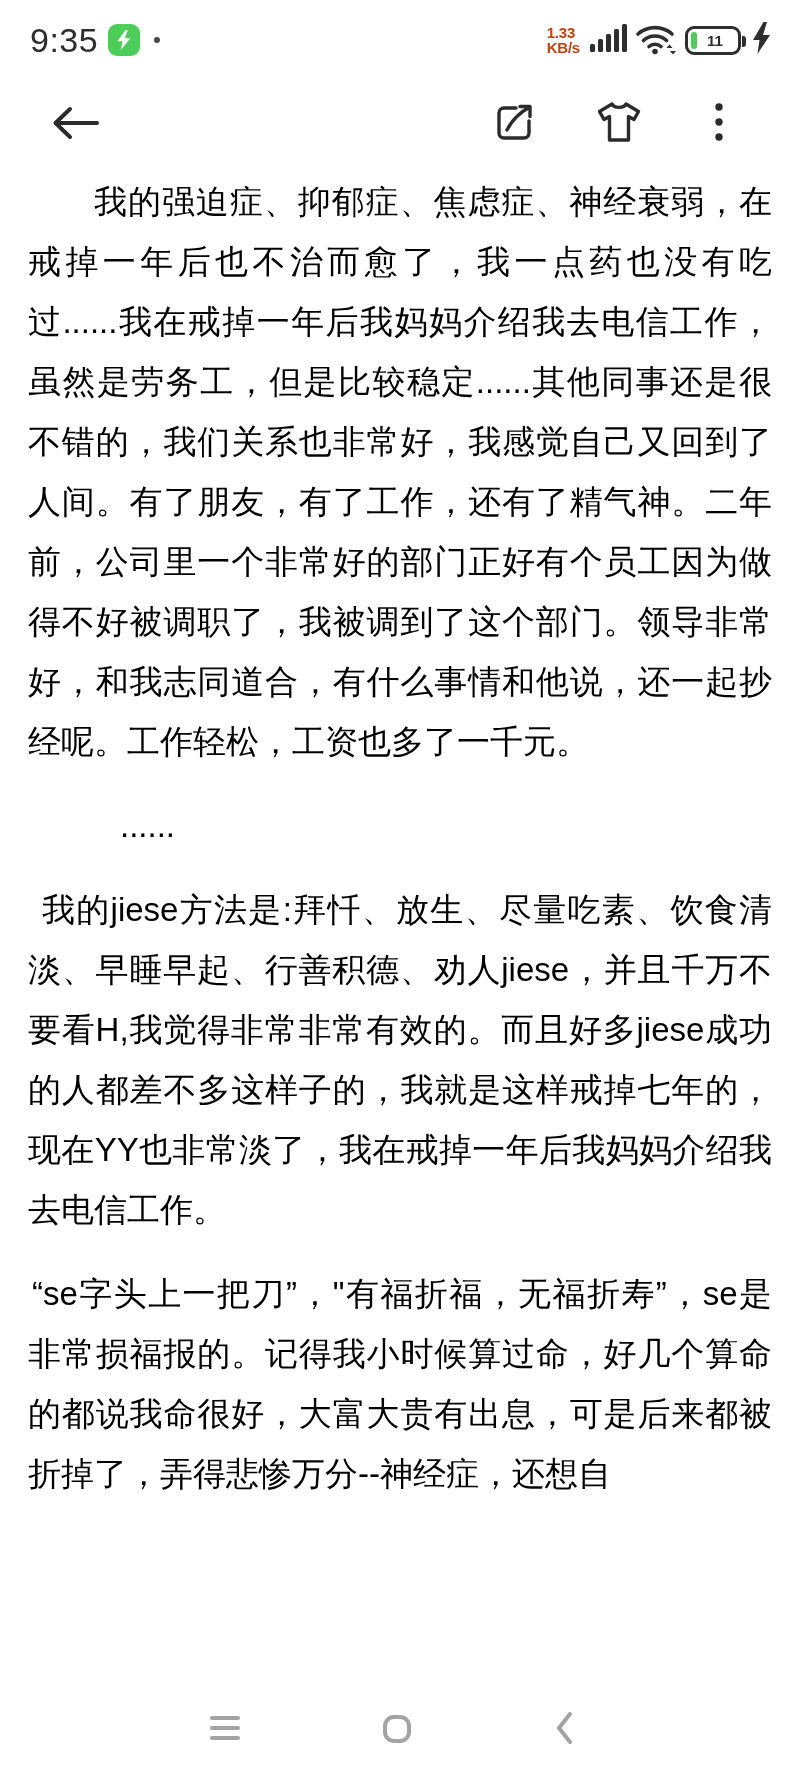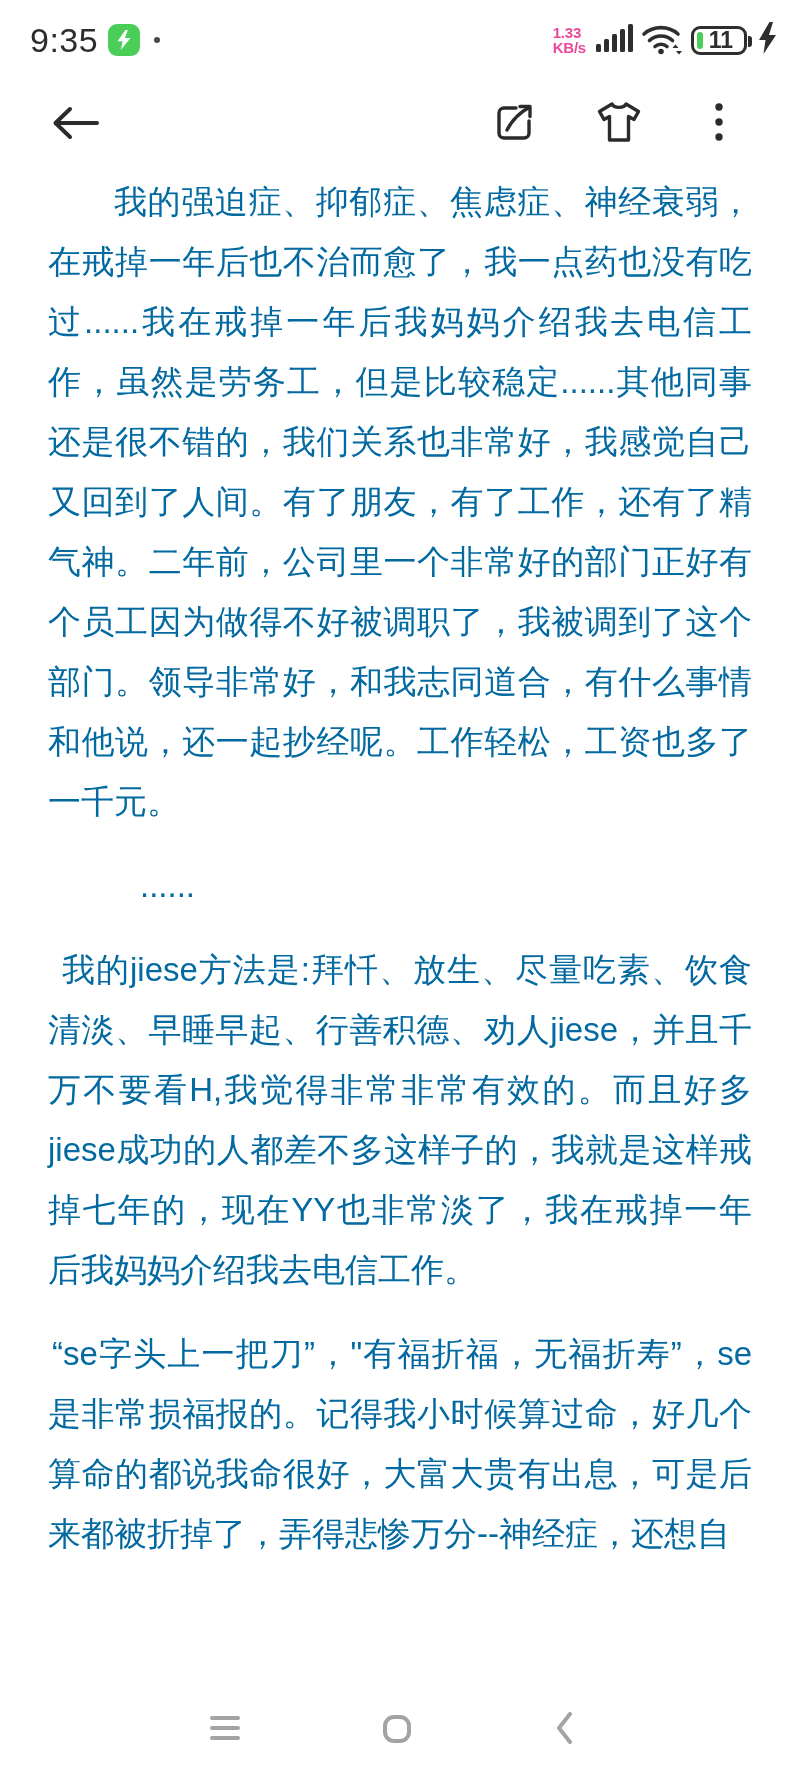--- a/index.html
+++ b/index.html
@@ -15,21 +15,21 @@
   }
 
   
   .status-bar {
     position: absolute;
     top: 16px; left: 0; right: 0;
     height: 48px;
     display: flex;
     justify-content: space-between;
     align-items: center;
-    padding: 0 22px 0 30px;
+    padding: 0 28px 0 30px;
   }
   .sb-left { display: flex; align-items: center; gap: 10px; }
   .sb-time {
     font-size: 34px;
     font-weight: 500;
     color: #2d2d2d;
     letter-spacing: 0.5px;
   }
   .charge-chip {
     width: 32px; height: 32px;
@@ -46,21 +46,21 @@
     margin-left: 4px;
   }
   .sb-right { display: flex; align-items: center; gap: 8px; }
   .net-speed {
     display: flex;
     flex-direction: column;
     align-items: flex-start;
     line-height: 15px;
     font-size: 15px;
     font-weight: 700;
-    color: #ec4899;
+    color: #c2410c;
     letter-spacing: -0.2px;
     margin-right: 2px;
   }
   .battery {
     position: relative;
     width: 56px; height: 29px;
     border: 3px solid #2e2e2e;
     border-radius: 9px;
     display: flex;
     align-items: center;
@@ -76,21 +76,21 @@
     border-radius: 0 3px 3px 0;
   }
   .battery-fill {
     position: absolute;
     left: 3px; top: 3px;
     width: 6px; height: 17px;
     background: #4ace58;
     border-radius: 3px;
   }
   .battery-num {
-    font-size: 23px;
+    font-size: 15px;
     font-weight: 600;
     color: #2e2e2e;
     margin-left: 4px;
   }
 
   
   .toolbar {
     position: absolute;
     top: 92px; left: 0; right: 0;
     height: 64px;
@@ -98,24 +98,24 @@
   .tb-icon { position: absolute; top: 50%; transform: translateY(-50%); cursor: pointer; }
   .tb-back  { left: 48px; }
   .tb-share { left: 494px; }
   .tb-shirt { left: 594px; }
   .tb-more  { left: 714px; }
 
   
   .article {
     position: absolute;
     top: 160px; left: 0; right: 0; bottom: 0;
-    padding: 12px 48px 0;
+    padding: 12px 28px 0;
     font-size: 33px;
     line-height: 60px;
-    color: #0369a1;
+    color: #000000;
     text-align: justify;
     overflow: hidden;
   }
   .article p { margin: 0 0 24px; }
   .p-indent-2     { text-indent: 66px; }
   .p-indent-dots  { text-indent: 92px; }
   .p-indent-small { text-indent: 14px; }
   .p-indent-quote { text-indent: 4px; }
 
   

